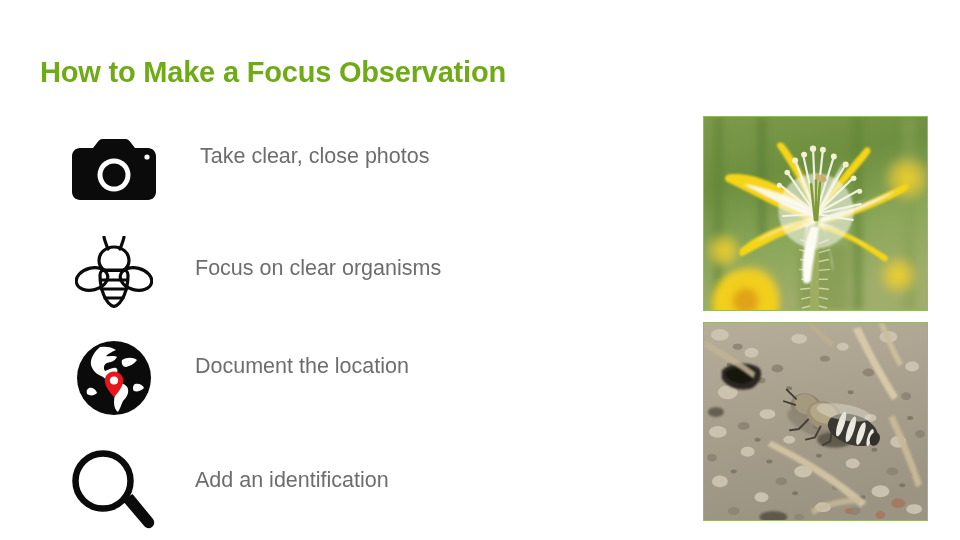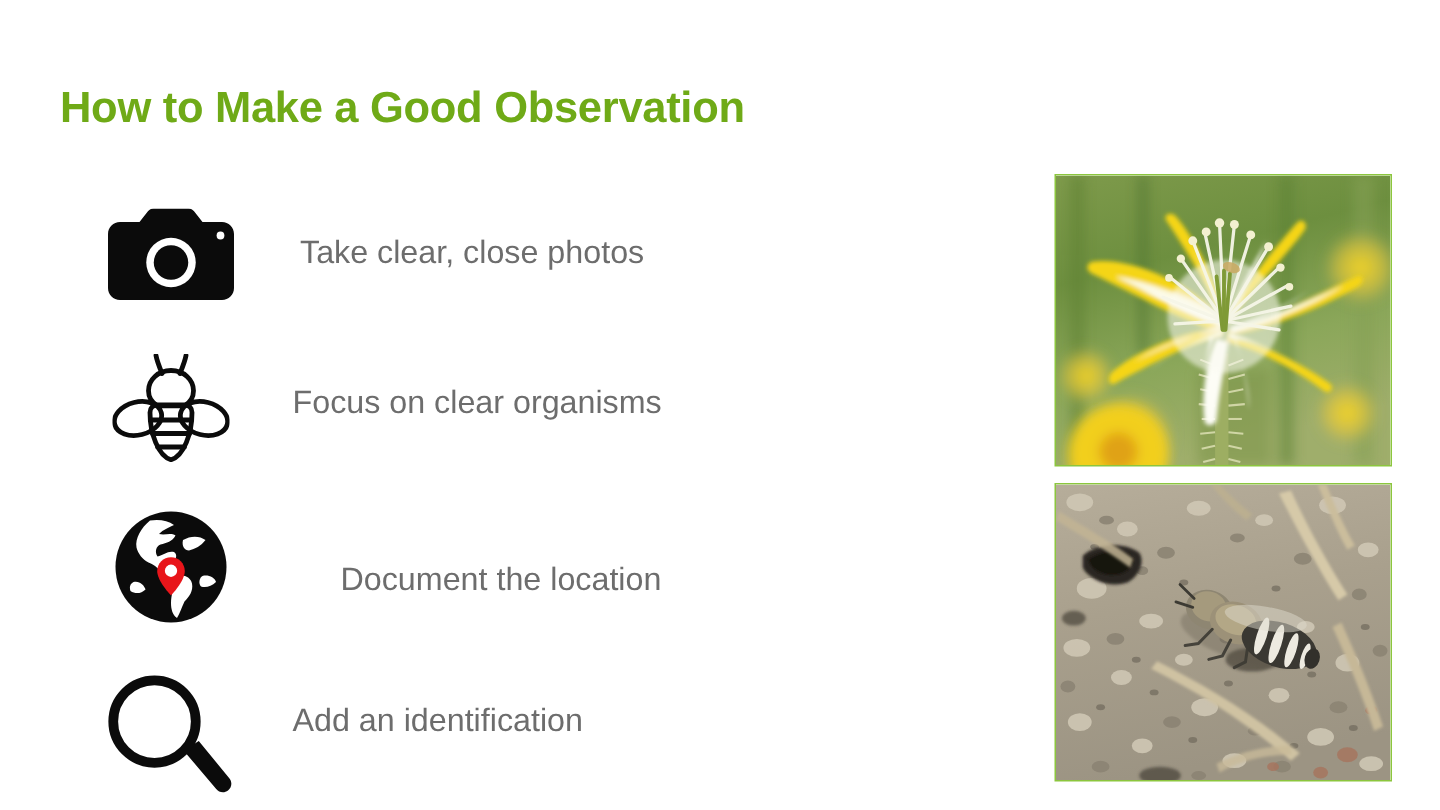--- a/index.html
+++ b/index.html
@@ -60,24 +60,23 @@
     left: 195px;
     top: 28px;
     font-size: 21.5px;
     color: #6d6d6d;
     white-space: nowrap;
   }
   
   .tip-row.row-0 .tip-label {
     left: 200px;
     top: 26px;
-    margin-top: 12px;
   }
   .tip-row.row-1 .tip-label { top: 32px; }
-  .tip-row.row-2 .tip-label { top: 44px; margin-left: 32px; }
+  .tip-row.row-2 .tip-label { top: 24px; }
   .tip-row.row-3 .tip-label { top: 32px; }
 
   .tip-row.row-0 .tip-icon { top: 10px; }
   .tip-row.row-1 .tip-icon { top: 6px; }
   .tip-row.row-2 .tip-icon { top: 6px; }
   .tip-row.row-3 .tip-icon { top: 12px; }
 
   
   .photo-frame {
     position: absolute;
@@ -97,21 +96,21 @@
     width: 225px;
     height: 199px;
   }
   .photo-frame svg { display: block; width: 100%; height: 100%; }
 </style>
 </head>
 <body>
 
 <div id="slide">
 
-  <div id="slide-title">How to Make a Good Observation</div>
+  <div id="slide-title">How to Make a Focus Observation</div>
 
   <div id="tips-list">
 
     <div class="tip-row row-0">
       <span class="tip-icon">
         <svg width="84" height="62" viewBox="0 0 84 62">
           <path fill="#0b0b0b" d="M26.5 2 C27.6 0.8 28.8 0 30.4 0 H53.6 C55.2 0 56.4 0.8 57.5 2 L63 9 H76 C80.4 9 84 12.6 84 17 V53 C84 57.4 80.4 61 76 61 H8 C3.6 61 0 57.4 0 53 V17 C0 12.6 3.6 9 8 9 H21 Z"></path>
           <circle cx="42" cy="36" r="16.5" fill="#ffffff"></circle>
           <circle cx="42" cy="36" r="11.5" fill="#0b0b0b"></circle>
           <circle cx="75" cy="18" r="2.6" fill="#ffffff"></circle>

